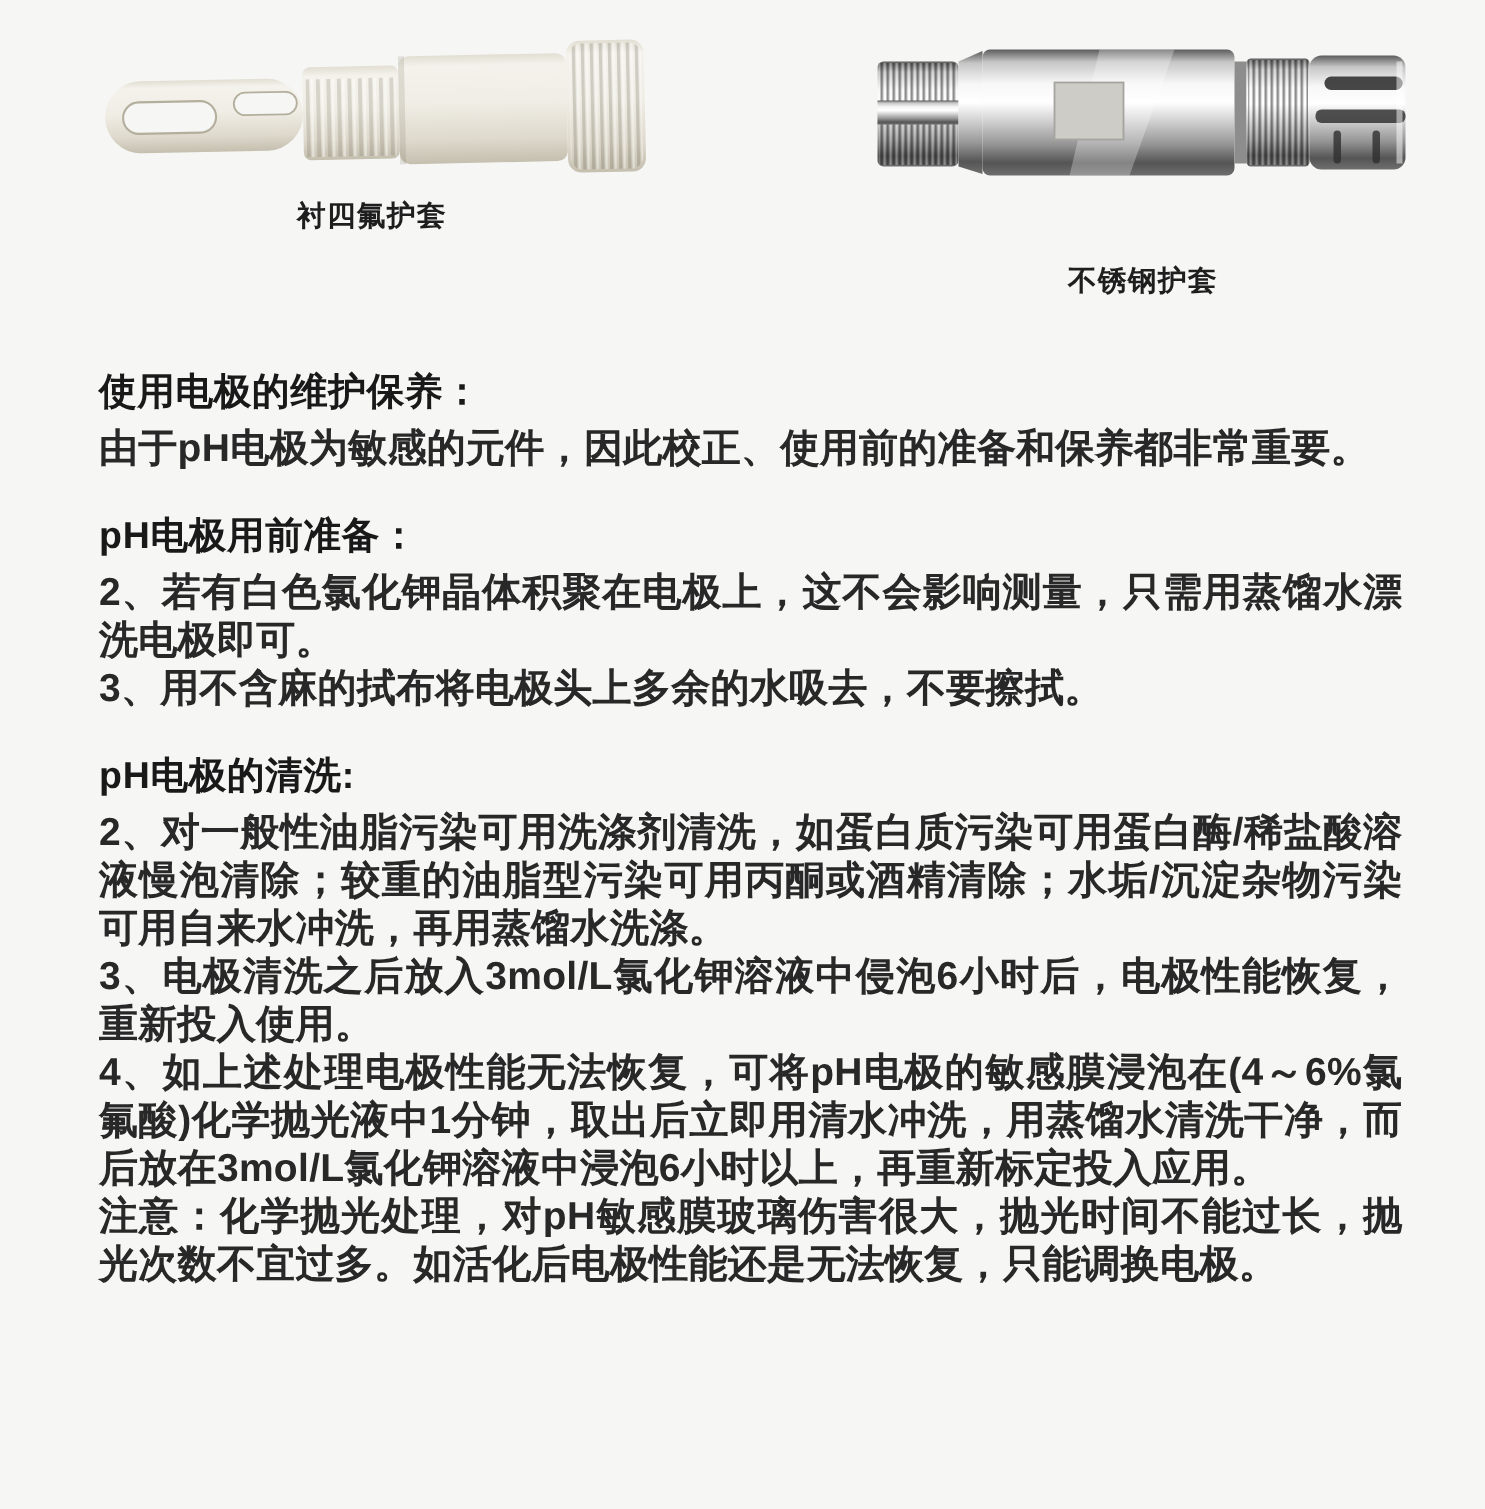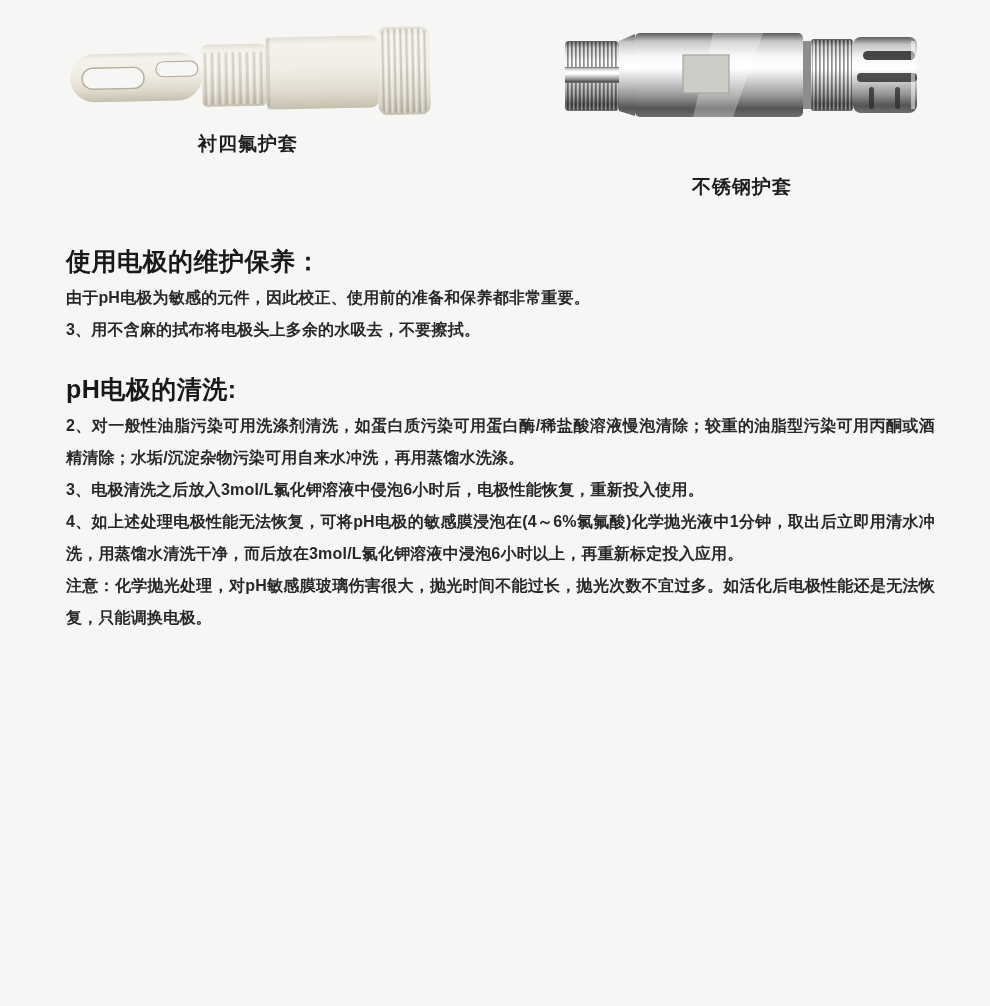--- a/index.html
+++ b/index.html
@@ -4,39 +4,39 @@
 <style>
   html,body{margin:0;padding:0;}
   body{
     width:990px;height:1006px;overflow:hidden;
     background:#f6f6f5;
     font-family:"Liberation Sans","DejaVu Sans",sans-serif;
     -webkit-font-smoothing:antialiased;
   }
   .products{
     display:flex;justify-content:space-between;align-items:flex-start;
-    padding:26px 68px 0 64px;
+    padding:26px 48px 0 64px;
   }
   figure{margin:0;display:flex;flex-direction:column;align-items:center;}
   .fig-left{width:368px;}
   .fig-right{width:360px;gap:44px;}
   .fig-left svg{display:block;height:96px;width:368px;}
   .fig-right svg{display:block;height:92px;width:360px;margin-top:3px;}
   figcaption{
     margin-top:9px;font-size:19px;font-weight:700;color:#1e1e1e;
     letter-spacing:1px;text-align:center;
   }
   .content{margin:44px 55px 0 66px;}
   h2{
     font-size:25px;line-height:34px;margin:26px 0 4px;
     font-weight:800;color:#191919;letter-spacing:0.5px;
   }
   section:first-of-type h2{margin-top:0;}
   p{
-    font-size:16px;line-height:32px;margin:0;
+    font-size:26px;line-height:32px;margin:0;
     font-weight:600;color:#282828;letter-spacing:0.2px;
     text-align:justify;text-justify:inter-ideograph;
   }
 </style>
 </head>
 <body>
 
 <div class="page">
 
   <div class="products">
@@ -130,20 +130,22 @@
 
   <div class="content">
 
     <section>
       <h2>使用电极的维护保养：</h2>
       <p>由于pH电极为敏感的元件，因此校正、使用前的准备和保养都非常重要。</p>
     </section>
 
 
     <section>
+      <h2>pH电极用前准备：</h2>
+      <p>2、若有白色氯化钾晶体积聚在电极上，这不会影响测量，只需用蒸馏水漂洗电极即可。</p>
       <p>3、用不含麻的拭布将电极头上多余的水吸去，不要擦拭。</p>
     </section>
 
     <section>
       <h2>pH电极的清洗:</h2>
       <p>2、对一般性油脂污染可用洗涤剂清洗，如蛋白质污染可用蛋白酶/稀盐酸溶液慢泡清除；较重的油脂型污染可用丙酮或酒精清除；水垢/沉淀杂物污染可用自来水冲洗，再用蒸馏水洗涤。</p>
       <p>3、电极清洗之后放入3mol/L氯化钾溶液中侵泡6小时后，电极性能恢复，重新投入使用。</p>
       <p>4、如上述处理电极性能无法恢复，可将pH电极的敏感膜浸泡在(4～6%氯氟酸)化学抛光液中1分钟，取出后立即用清水冲洗，用蒸馏水清洗干净，而后放在3mol/L氯化钾溶液中浸泡6小时以上，再重新标定投入应用。</p>
       <p>注意：化学抛光处理，对pH敏感膜玻璃伤害很大，抛光时间不能过长，抛光次数不宜过多。如活化后电极性能还是无法恢复，只能调换电极。</p>
     </section>

